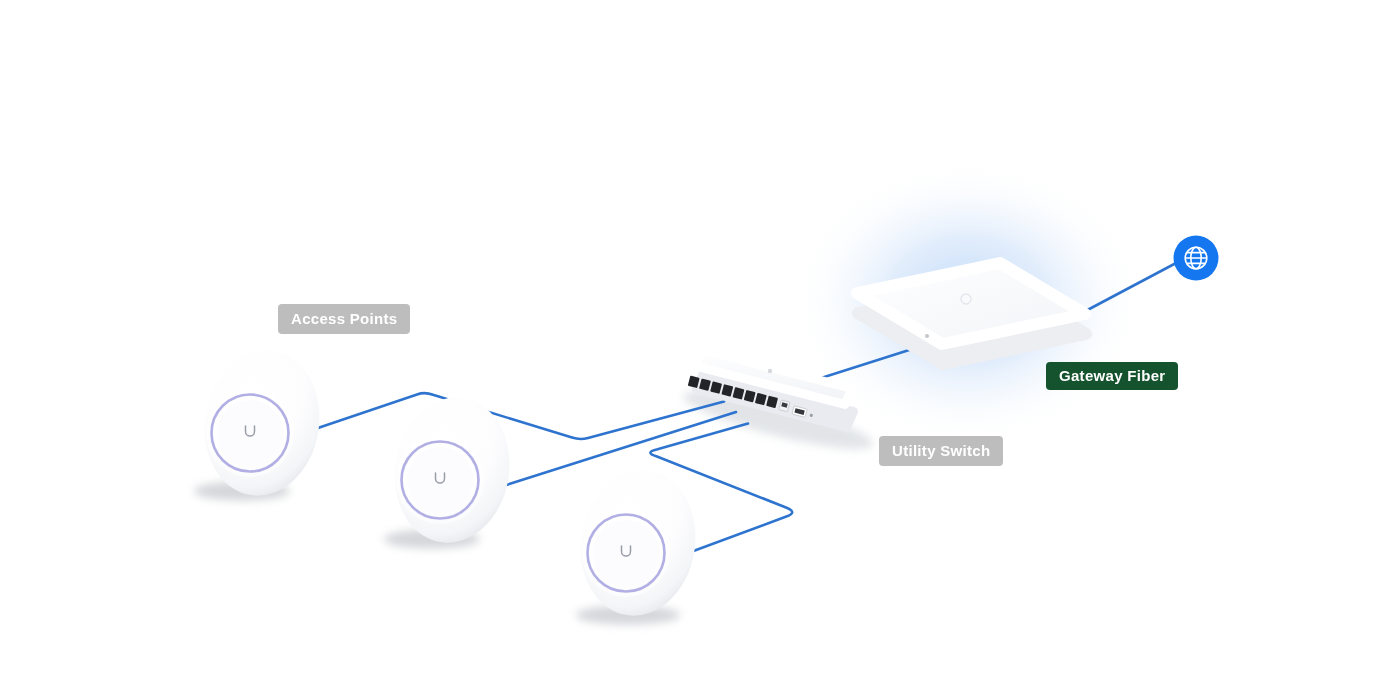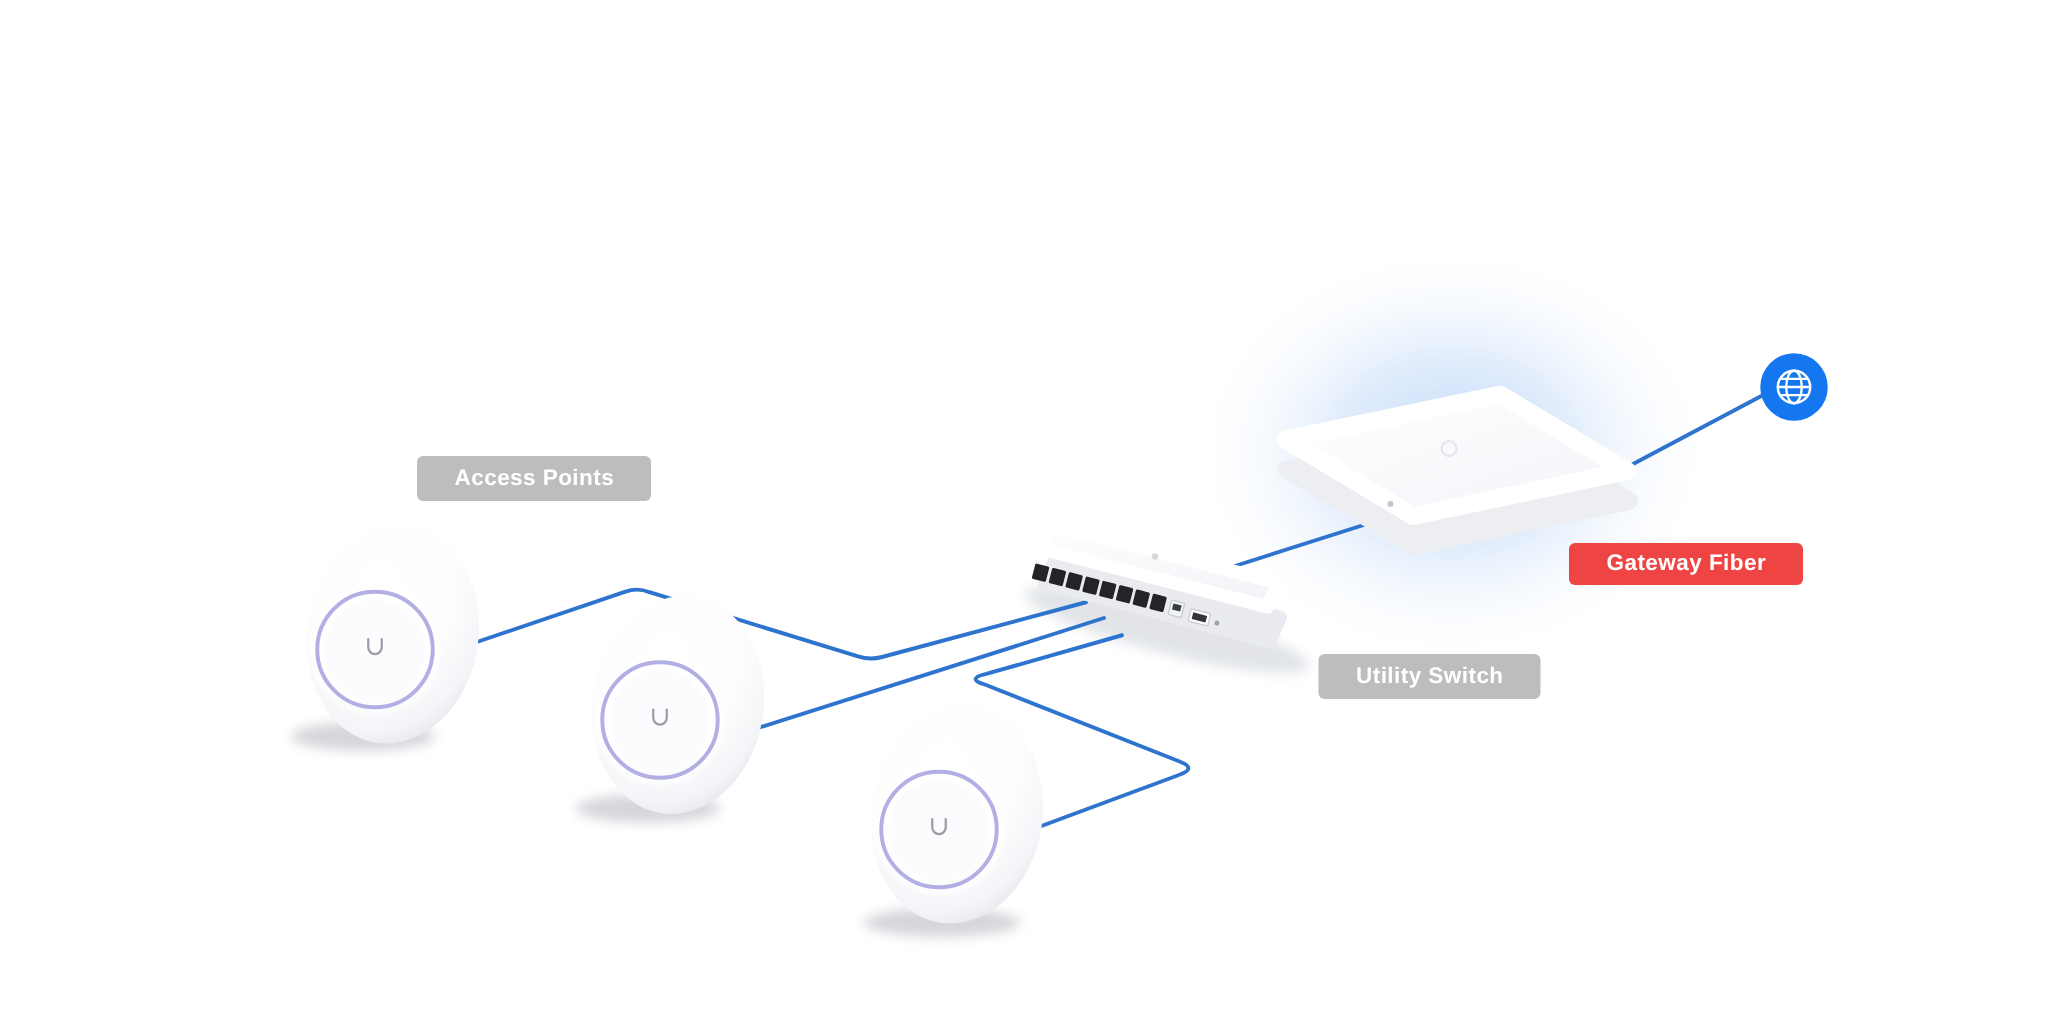--- a/index.html
+++ b/index.html
@@ -10,28 +10,28 @@
     overflow:hidden;
     font-family:"Liberation Sans", sans-serif;
   }
   .stage svg{position:absolute;left:0;top:0;}
   .chip{
     position:absolute;
     font-size:15px;
     font-weight:bold;
     letter-spacing:.3px;
     color:#ffffff;
-    padding:0 25px;
+    padding:0 13px;
     border-radius:4px;
     white-space:nowrap;
     user-select:none;
     text-align:right;
   }
   .chip-gray{background:#bdbdbd;line-height:30px;height:30px;}
-  .chip-blue{background:#ef4444;line-height:28px;height:28px;}
+  .chip-blue{background:#14532d;line-height:28px;height:28px;}
 </style>
 </head>
 <body>
 
 <div class="stage">
 
   <svg width="1381" height="679" viewBox="0 0 1381 679">
     <defs>
       <radialGradient id="glowG" cx="50%" cy="50%" r="50%">
         <stop offset="0%" stop-color="#bcd7f8" stop-opacity="0.95"></stop>

